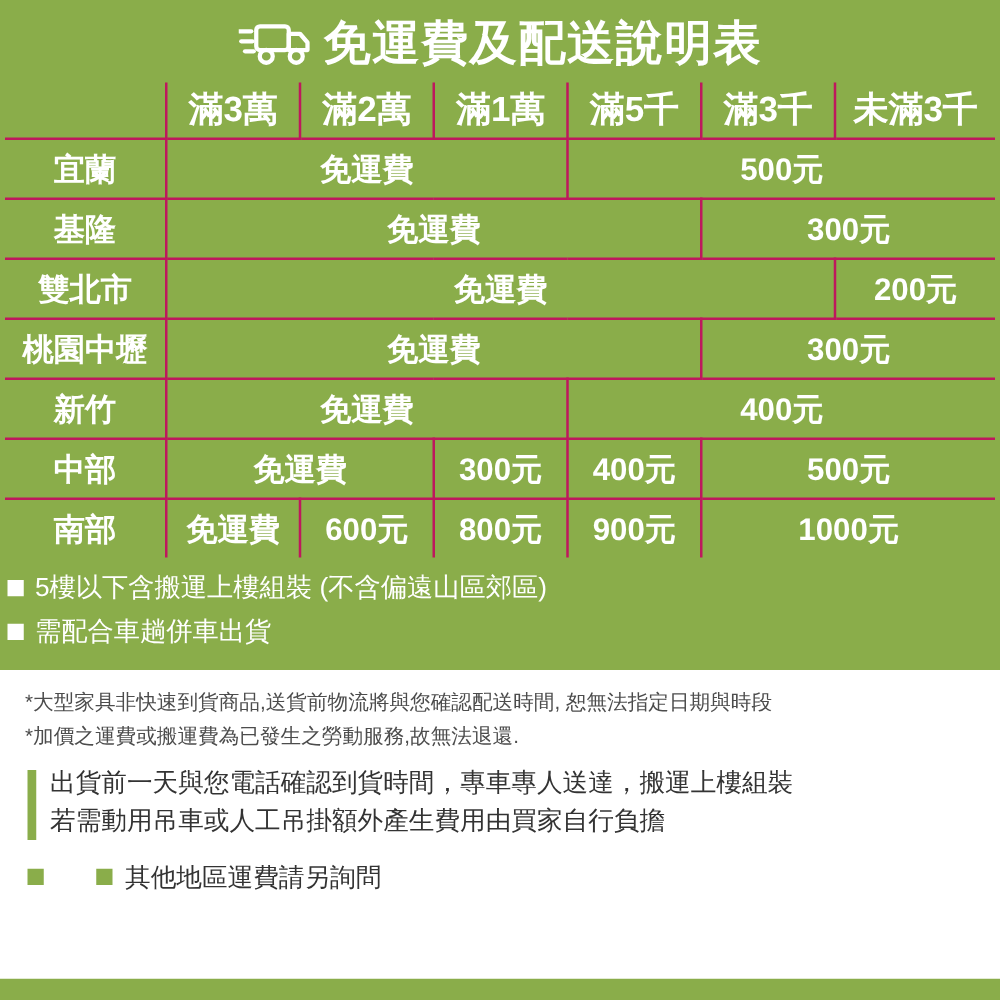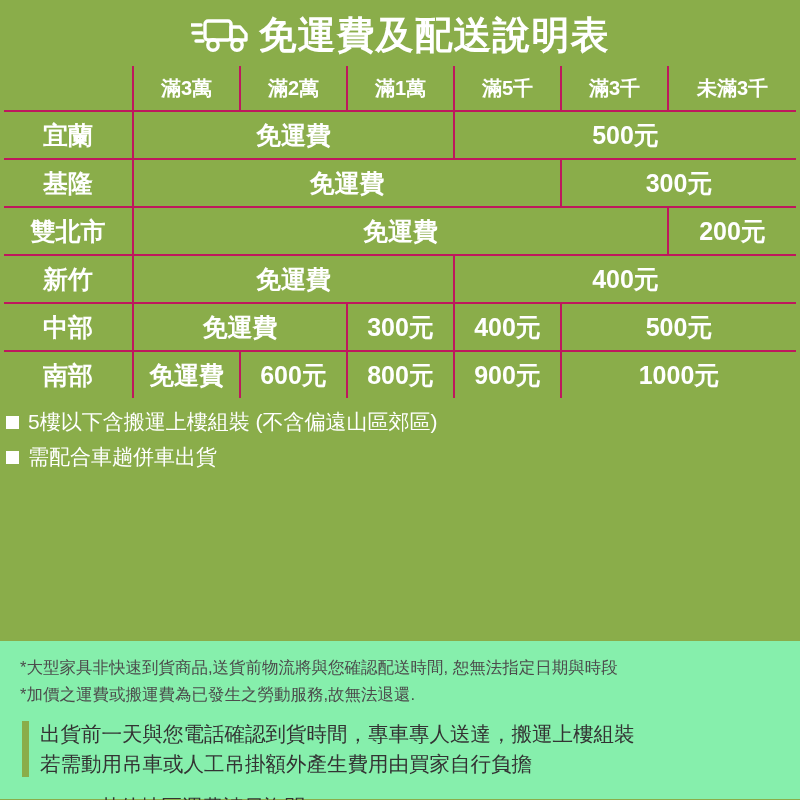--- a/index.html
+++ b/index.html
@@ -56,21 +56,21 @@
     text-align: center;
     color: #ffffff;
     font-weight: bold;
     padding: 0;
     height: 46px;
     font-size: 25px;
     white-space: nowrap;
   }
   .fee-table thead th {
     height: 44px;
-    font-size: 20px;
+    font-size: 28px;
   }
   .corner-cell {
     border-left: none !important;
     border-top: none !important;
   }
   .region-cell {
     font-size: 26px;
   }
   .small-region {
     font-size: 23px;
@@ -119,39 +119,40 @@
   .note-text {
     font-size: 21px;
     color: #ffffff;
     font-weight: normal;
   }
 
   
   .white-panel {
     position: absolute;
     left: 0;
-    bottom: 1px;
+    bottom: 17px;
     width: 800px;
-    height: 158px;
-    background: #86efac;
+    height: 247px;
+    background: #ffffff;
     box-sizing: border-box;
     padding: 14px 18px 0 18px;
   }
   .fineprint {
     color: #4c4c4c;
     font-size: 16.5px;
     line-height: 1.5;
     margin: 0 0 2px 2px;
   }
   .bar-block {
     display: flex;
     align-items: stretch;
     gap: 11px;
     margin-top: 14px;
     margin-left: 4px;
+    font-family: Liberation Mono, monospace;
   }
   .vbar {
     width: 7px;
     background: #8aad4a;
     flex: 0 0 auto;
   }
   .bar-lines {
     display: flex;
     flex-direction: column;
     justify-content: center;
@@ -230,20 +231,25 @@
         <td colspan="4">免運費</td>
         <td colspan="2">300元</td>
       </tr>
 
       <tr>
         <td class="region-cell">雙北市</td>
         <td colspan="5">免運費</td>
         <td colspan="1">200元</td>
       </tr>
 
+      <tr>
+        <td class="region-cell small-region">桃園中壢</td>
+        <td colspan="4">免運費</td>
+        <td colspan="2">300元</td>
+      </tr>
 
       <tr>
         <td class="region-cell">新竹</td>
         <td colspan="3">免運費</td>
         <td colspan="3">400元</td>
       </tr>
 
       <tr>
         <td class="region-cell">中部</td>
         <td colspan="2">免運費</td>

